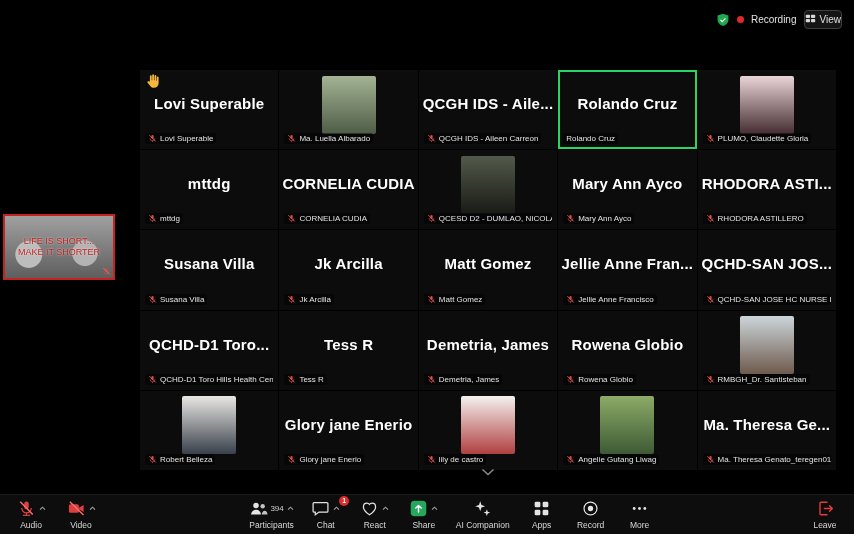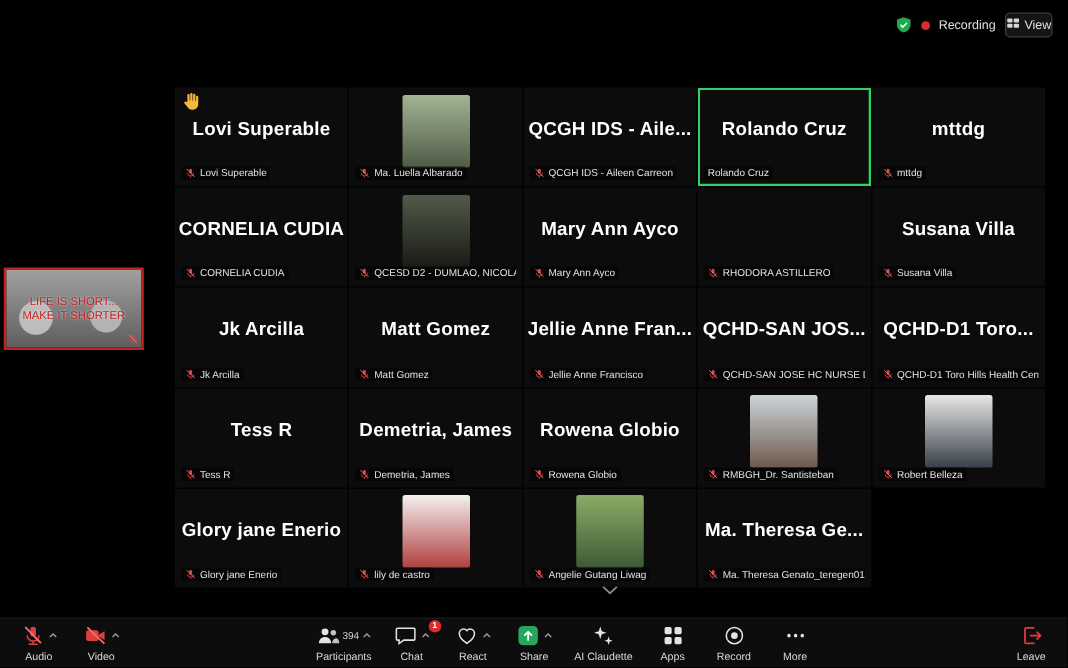--- a/index.html
+++ b/index.html
@@ -198,20 +198,35 @@
   <div class="tile active" style="box-shadow: rgb(43, 213, 101) 0px 0px 0px 2px inset;">
 
     <div class="tile-name">Rolando Cruz</div>
 
     <div class="tile-label">
 
       <span class="lbl">Rolando Cruz</span>
     </div>
   </div>
 
+  <div class="tile">
+
+    <div class="tile-video" style="background: linear-gradient(rgb(233, 212, 215), rgb(69, 45, 50));"></div>
+    <div class="tile-label">
+      <span class="mic">
+          <svg width="9" height="9" viewBox="0 0 16 16">
+            <rect x="6" y="1.6" width="4" height="7" rx="2" fill="#e04343"></rect>
+            <path d="M3.6 7.6a4.4 4.4 0 0 0 8.8 0" fill="none" stroke="#e04343" stroke-width="1.2"></path>
+            <line x1="8" y1="12" x2="8" y2="14.4" stroke="#e04343" stroke-width="1.2"></line>
+            <line x1="2.4" y1="2" x2="13.6" y2="13.2" stroke="#ff7a7a" stroke-width="1.3"></line>
+          </svg>
+        </span>
+      <span class="lbl">PLUMO, Claudette Gloria</span>
+    </div>
+  </div>
 
   <div class="tile">
 
     <div class="tile-name">mttdg</div>
 
     <div class="tile-label">
       <span class="mic">
           <svg width="9" height="9" viewBox="0 0 16 16">
             <rect x="6" y="1.6" width="4" height="7" rx="2" fill="#e04343"></rect>
             <path d="M3.6 7.6a4.4 4.4 0 0 0 8.8 0" fill="none" stroke="#e04343" stroke-width="1.2"></path>
@@ -268,20 +283,21 @@
             <line x1="8" y1="12" x2="8" y2="14.4" stroke="#e04343" stroke-width="1.2"></line>
             <line x1="2.4" y1="2" x2="13.6" y2="13.2" stroke="#ff7a7a" stroke-width="1.3"></line>
           </svg>
         </span>
       <span class="lbl">Mary Ann Ayco</span>
     </div>
   </div>
 
   <div class="tile">
 
+    <div class="tile-name">RHODORA  ASTI...</div>
 
     <div class="tile-label">
       <span class="mic">
           <svg width="9" height="9" viewBox="0 0 16 16">
             <rect x="6" y="1.6" width="4" height="7" rx="2" fill="#e04343"></rect>
             <path d="M3.6 7.6a4.4 4.4 0 0 0 8.8 0" fill="none" stroke="#e04343" stroke-width="1.2"></path>
             <line x1="8" y1="12" x2="8" y2="14.4" stroke="#e04343" stroke-width="1.2"></line>
             <line x1="2.4" y1="2" x2="13.6" y2="13.2" stroke="#ff7a7a" stroke-width="1.3"></line>
           </svg>
         </span>
@@ -671,21 +687,21 @@
   <div class="tb-item">
     <div class="tb-icon-row">
       <span class="tb-icon">
             <svg width="19" height="19" viewBox="0 0 20 20" fill="#e3e3e3">
               <path d="M7.6 2.4l1.3 3.9 3.9 1.3-3.9 1.3-1.3 3.9-1.3-3.9-3.9-1.3 3.9-1.3z"></path>
               <path d="M14.6 10.8l.9 2.6 2.6.9-2.6.9-.9 2.6-.9-2.6-2.6-.9 2.6-.9z"></path>
             </svg>
           </span>
 
     </div>
-    <div class="tb-label">AI Claudette</div>
+    <div class="tb-label">AI Companion</div>
   </div>
 
   <div class="tb-item">
     <div class="tb-icon-row">
       <span class="tb-icon">
             <svg width="19" height="19" viewBox="0 0 20 20" fill="#e3e3e3">
               <rect x="2.8" y="2.8" width="6" height="6" rx="1.4"></rect>
               <rect x="11.2" y="2.8" width="6" height="6" rx="1.4"></rect>
               <rect x="2.8" y="11.2" width="6" height="6" rx="1.4"></rect>
               <rect x="11.2" y="11.2" width="6" height="6" rx="1.4"></rect>

